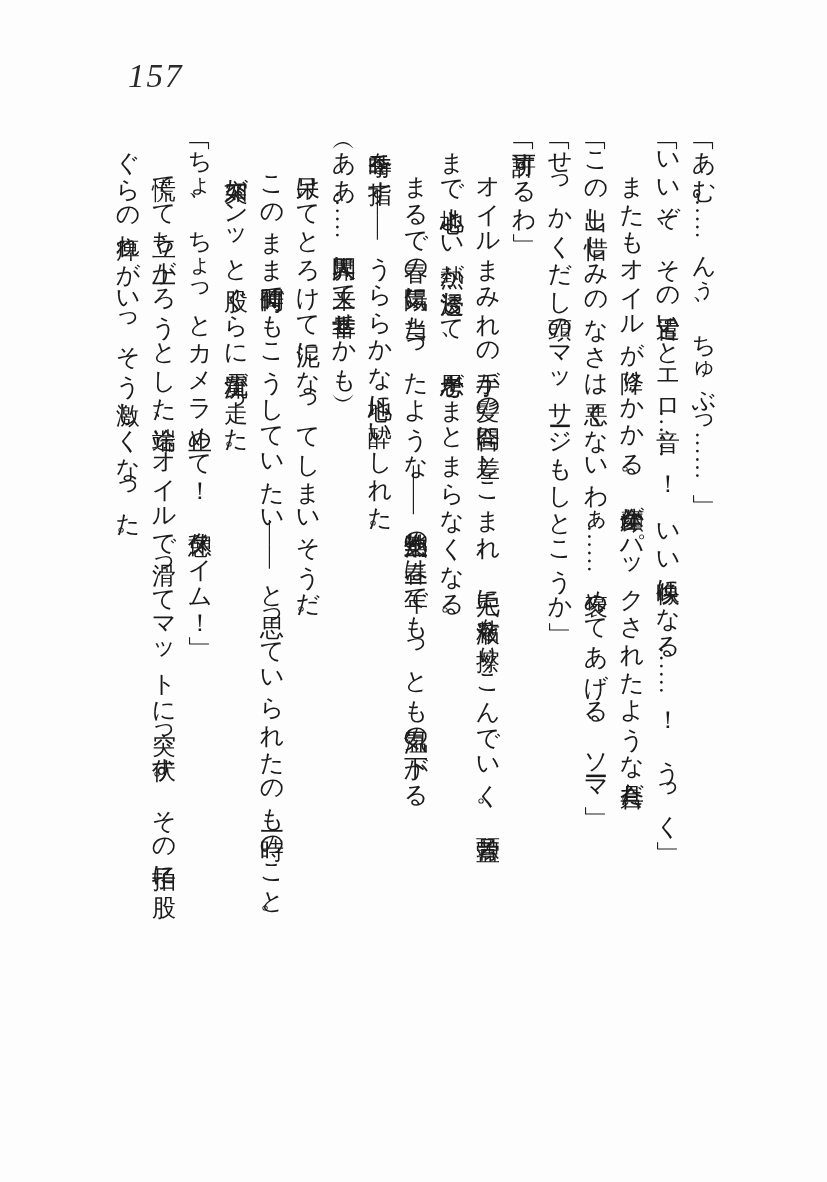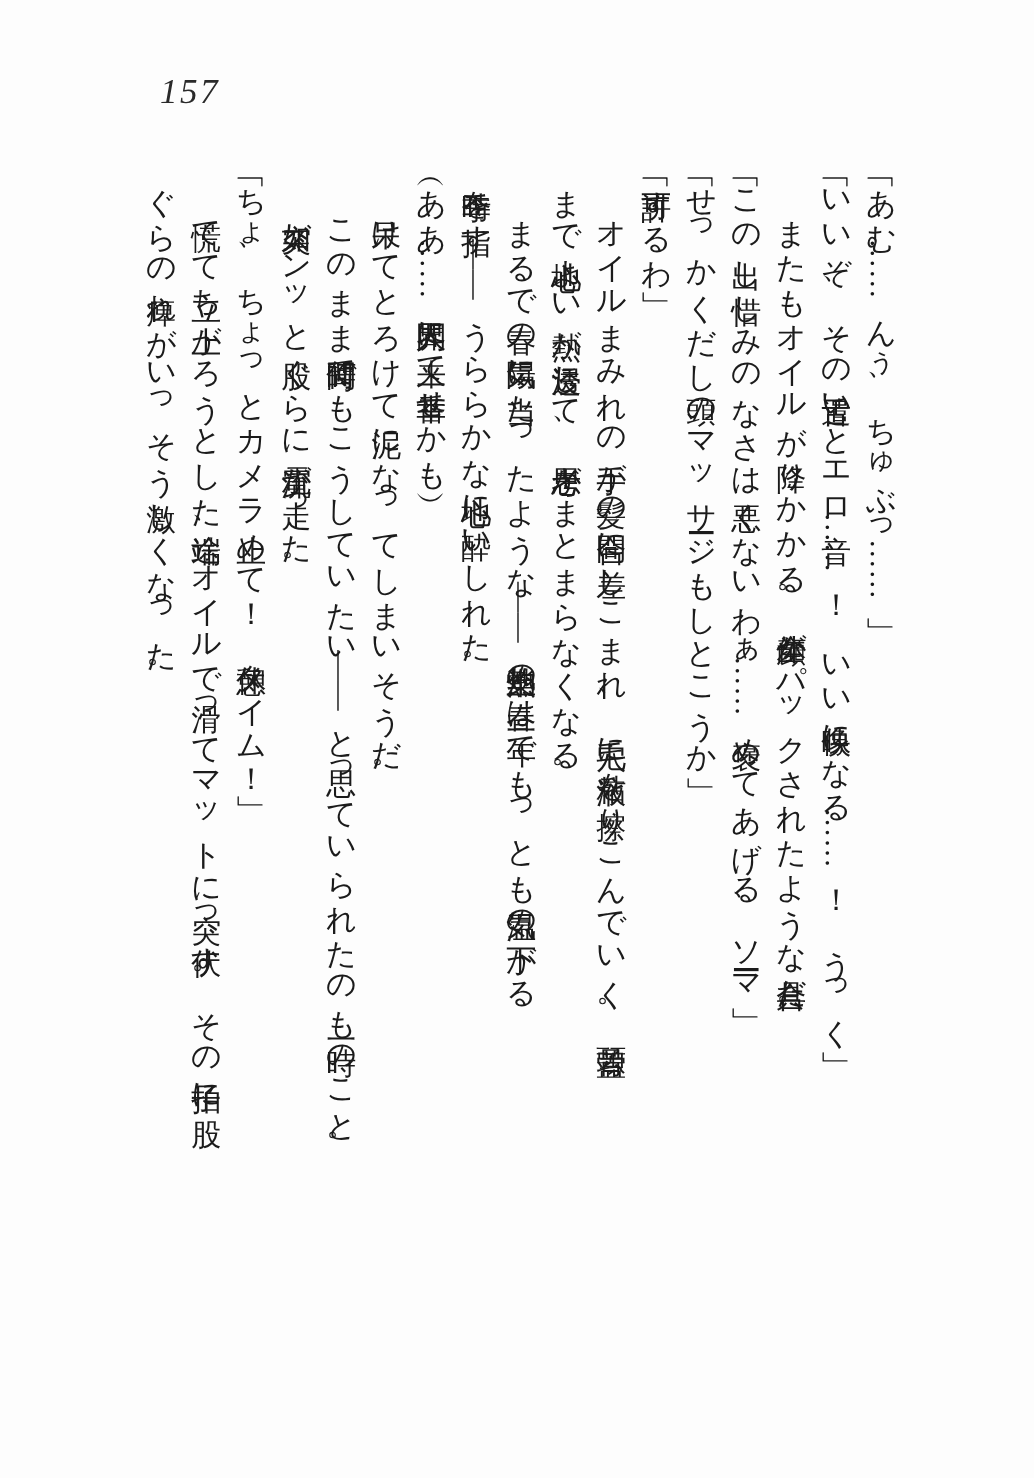--- a/index.html
+++ b/index.html
@@ -17,21 +17,21 @@
     position: relative;
     width: 827px;
     height: 1182px;
     background: var(--background);
     overflow: hidden;
   }
   .page-number {
     position: absolute;
     left: 128px;
     top: 58px;
-    font-size: 28px;
+    font-size: 33px;
     font-style: italic;
     letter-spacing: 2px;
     color: var(--page_number);
   }
   .text-block {
     position: absolute;
     top: 135px;
     right: 105px;
     width: 620px;
     height: 920px;

